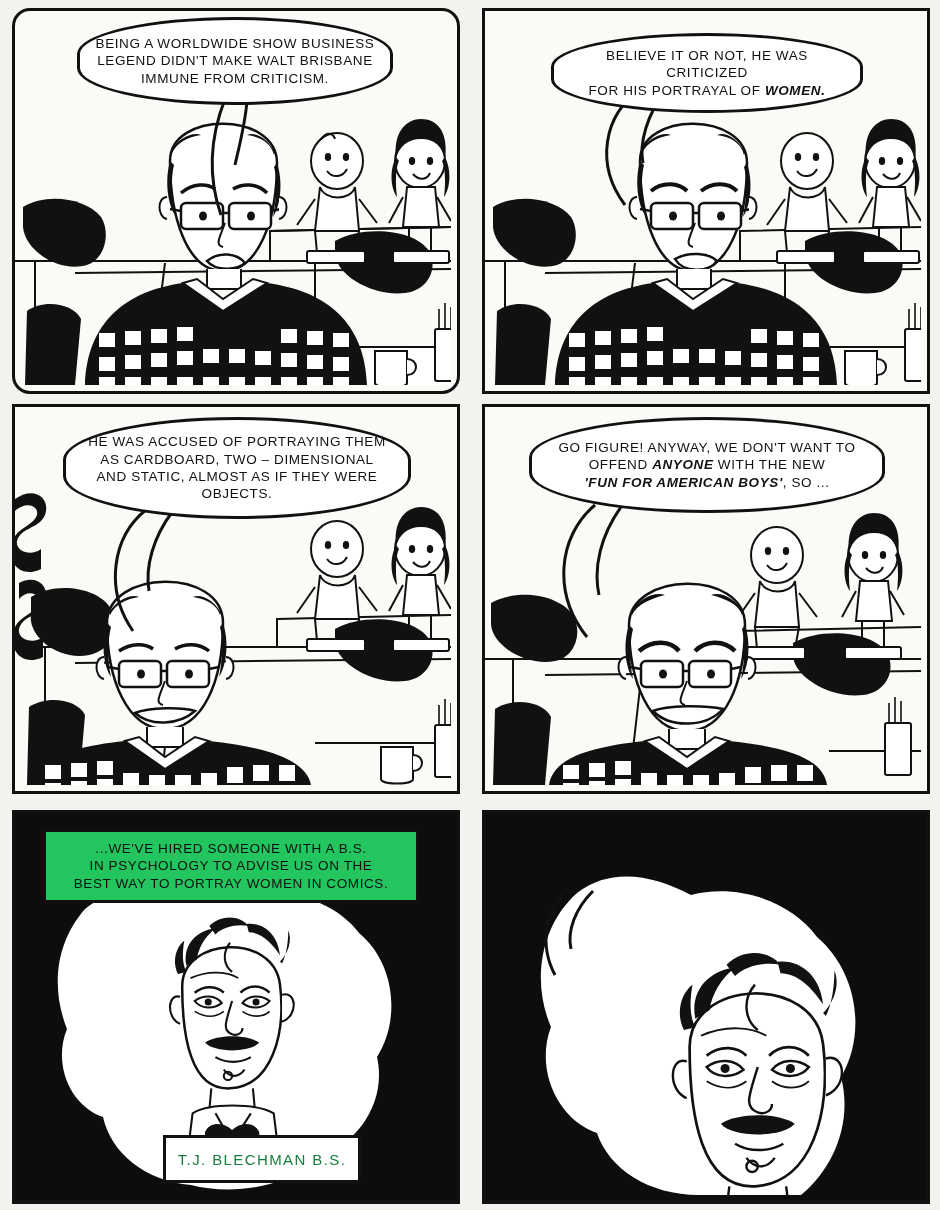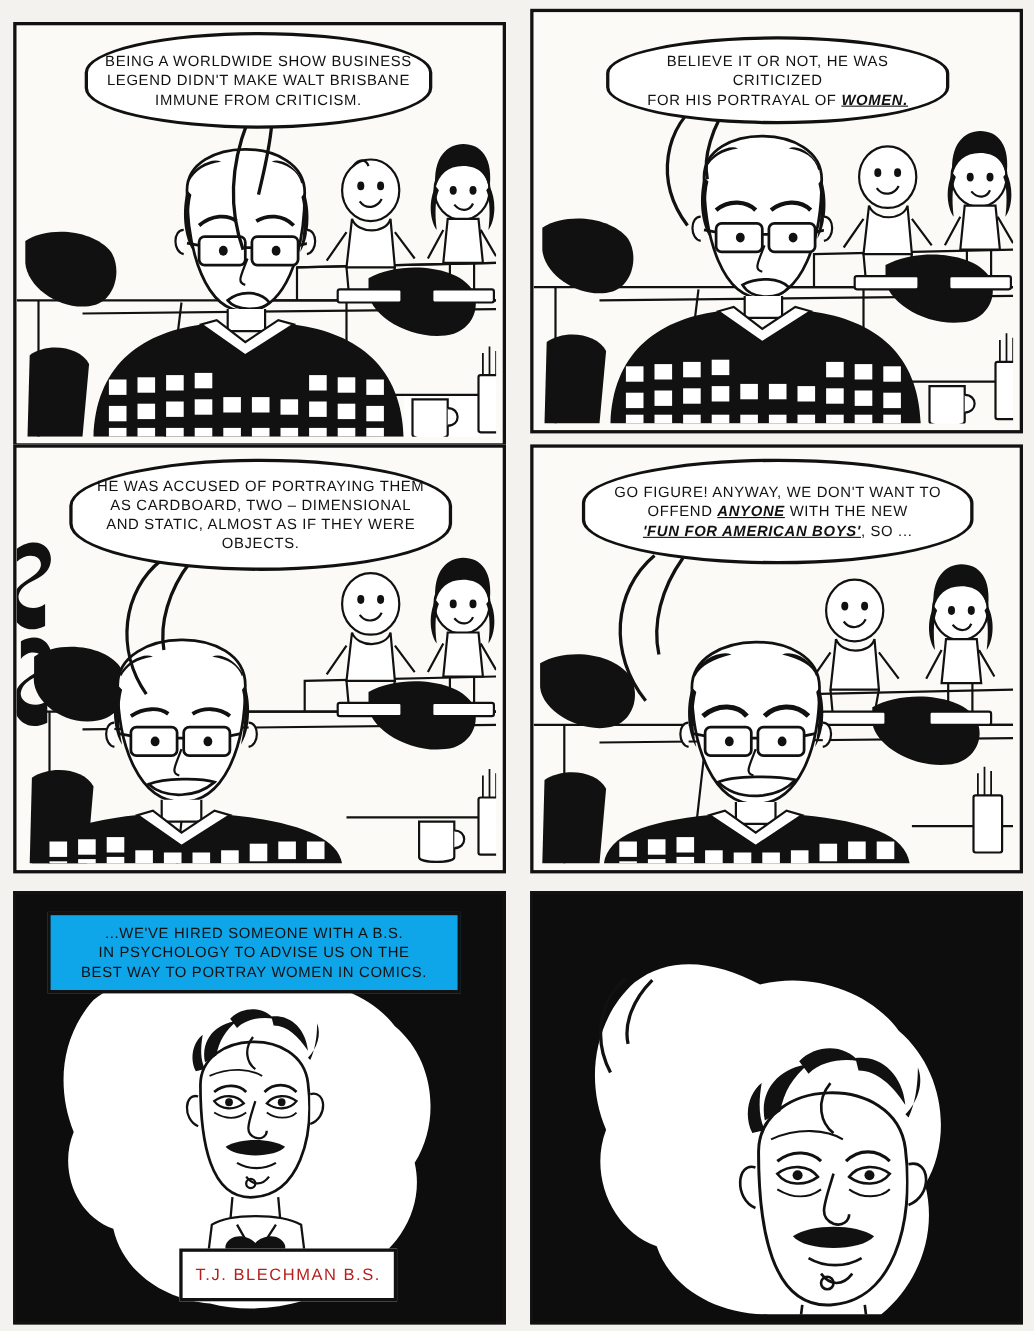--- a/index.html
+++ b/index.html
@@ -29,21 +29,21 @@
   
   .panel {
     position: absolute;
     border: 3px solid #111;
     background: #fbfaf7;
     overflow: hidden;
   }
   .panel.dark { background: #0d0d0d; }
 
   
-  #panel-1 { left: 12px;  top: 20px;   width: 442px; height: 380px; }
+  #panel-1 { left: 12px;  top: 8px;   width: 442px; height: 380px; border-radius: 18px; }
   #panel-2 { left: 482px; top: 8px;   width: 442px; height: 380px; }
   #panel-3 { left: 12px;  top: 404px; width: 442px; height: 384px; }
   #panel-4 { left: 482px; top: 404px; width: 442px; height: 384px; }
   #panel-5 { left: 12px;  top: 810px; width: 442px; height: 388px; }
   #panel-6 { left: 482px; top: 810px; width: 442px; height: 388px; }
 
   
   .balloon {
     position: absolute;
     background: #fff;
@@ -58,46 +58,46 @@
   .balloon .btext {
     text-align: center;
     font-size: 13.5px;
     line-height: 1.28;
     letter-spacing: 0.6px;
     color: #111;
     padding: 4px 12px;
     white-space: pre-line;
     font-family: "Liberation Sans", sans-serif;
   }
-  .balloon .btext .it { font-style: italic; font-weight: bold; text-decoration: underline; }
+  .balloon .btext .it { font-style: italic; font-weight: bold; }
 
   .balloon.rect {
     border-radius: 0;
-    background: #0ea5e9;
+    background: #22c55e;
   }
 
   
   .tail { position: absolute; z-index: 5; }
 
   
   .scene { position: absolute; left: 0; top: 0; }
 
   .nameplate {
     position: absolute;
     background: #fff;
     border: 3px solid #111;
     display: flex;
     align-items: center;
     justify-content: center;
     z-index: 7;
   }
   .nameplate span {
     font-size: 15px;
     letter-spacing: 1.4px;
-    color: #b91c1c;
+    color: #15803d;
   }
 </style>
 </head>
 <body>
 
 <div class="page">
 <div class="grid">
 
   <div class="panel" id="panel-1">
     <svg class="scene" width="436" height="374" viewBox="0 0 436 374">

